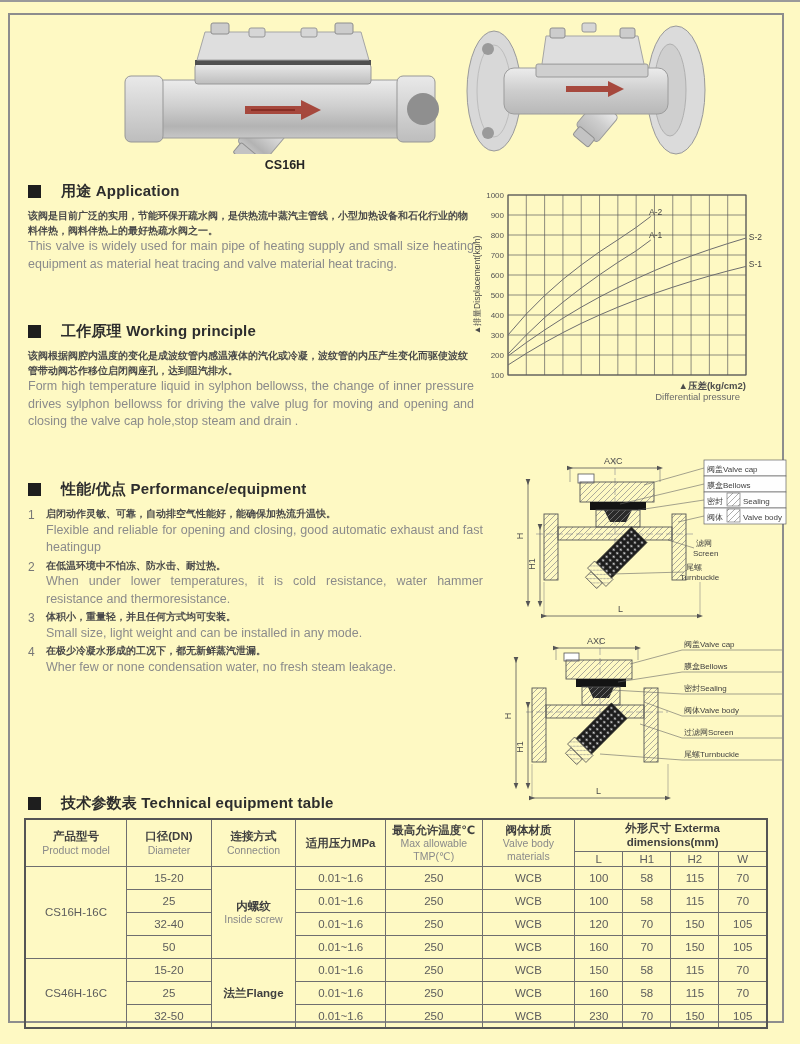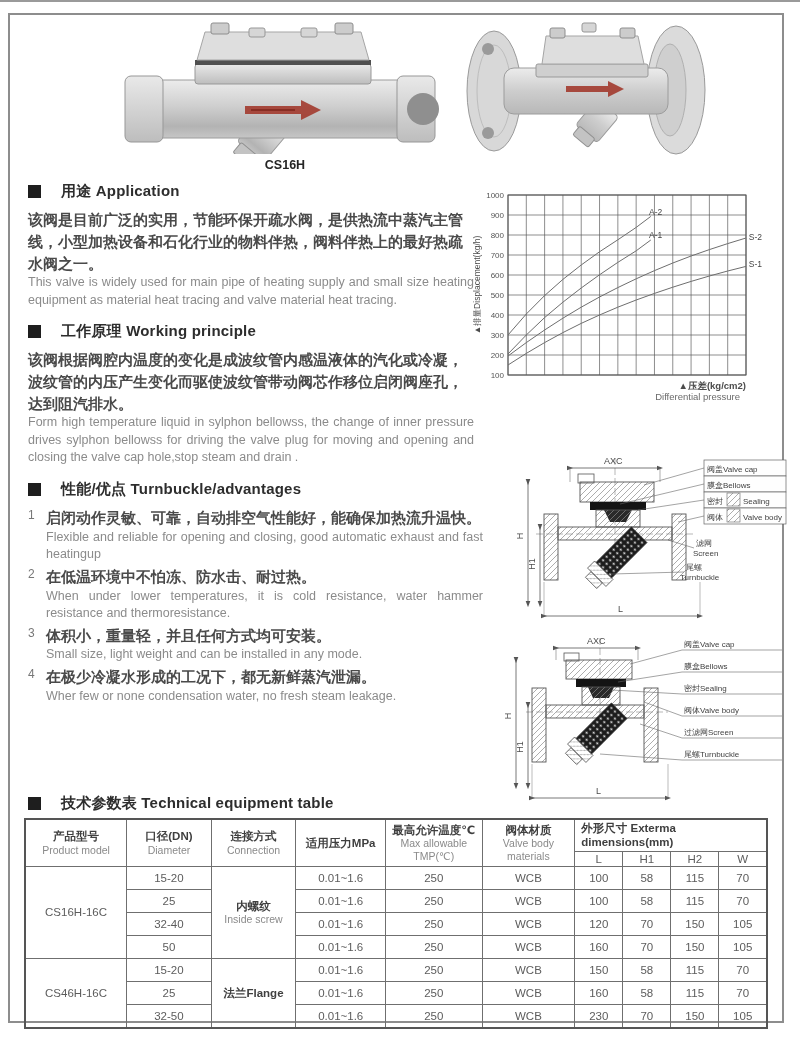--- a/index.html
+++ b/index.html
@@ -1,28 +1,28 @@
 <!DOCTYPE html>
 <html><head>
 <meta charset="utf-8">
 <style>
   html,body{margin:0;padding:0;background:#e9e9e9;}
-  .screen{position:relative;width:800px;height:1044px;background:#ffffff;margin:0 auto;overflow:hidden;
+  .screen{position:relative;width:800px;height:1044px;background:#fef9c3;margin:0 auto;overflow:hidden;
           font-family:"Liberation Sans","DejaVu Sans",sans-serif;}
   .top-line{position:absolute;left:0;top:0;width:800px;height:2px;background:#9a9a9a;}
   .page-border{position:absolute;left:8px;top:13px;width:776px;height:1010px;border:2px solid #8d8d8d;box-sizing:border-box;pointer-events:none;}
 
   .photo{position:absolute;}
   .caption{position:absolute;left:0;right:0;bottom:0;text-align:center;font-weight:bold;font-size:12.5px;color:#252525;}
 
   .section{position:absolute;}
   .sec-head{display:flex;align-items:center;gap:20px;margin-bottom:8px;}
   .sq{width:13px;height:13px;background:#1e1e1e;flex:0 0 auto;}
   .sec-title{font-size:15px;font-weight:bold;color:#2d2d2d;letter-spacing:.2px;}
-  .zh{font-size:15px;font-weight:bold;color:#4a4a4a;line-height:1.45;}
+  .zh{font-size:10px;font-weight:bold;color:#4a4a4a;line-height:1.45;}
   .en{font-size:12.5px;color:#8b8b8b;line-height:1.4;text-align:justify;}
 
   .perf-item{display:flex;gap:6px;margin-bottom:2px;}
   .perf-num{font-size:12px;color:#777;width:12px;flex:0 0 auto;padding-top:1px;}
 
   .chart-box{position:absolute;left:468px;top:186px;width:318px;height:216px;}
   .diag{position:absolute;width:296px;height:180px;}
 
   table.params{position:absolute;left:24px;top:818px;width:744px;border-collapse:collapse;table-layout:fixed;
                font-size:11.5px;color:#5c5c5c;}
@@ -184,21 +184,21 @@
       <div class="sq"></div>
       <div class="sec-title">工作原理 Working principle</div>
     </div>
     <div class="zh">该阀根据阀腔内温度的变化是成波纹管内感温液体的汽化或冷凝，波纹管的内压产生变化而驱使波纹管带动阀芯作移位启闭阀座孔，达到阻汽排水。</div>
     <div class="en">Form high temperature liquid in sylphon bellowss, the change of inner pressure drives sylphon bellowss for driving the valve  plug for moving and opening and closing the valve cap hole,stop steam and drain .</div>
   </div>
 
   <div class="section" style="left:28px;top:480px;width:455px;">
     <div class="sec-head">
       <div class="sq"></div>
-      <div class="sec-title">性能/优点 Turnbuckle/advantages</div>
+      <div class="sec-title">性能/优点 Performance/equipment</div>
     </div>
     <div class="perf-item">
       <div class="perf-num">1</div>
       <div>
         <div class="zh">启闭动作灵敏、可靠，自动排空气性能好，能确保加热流升温快。</div>
         <div class="en">Flexible and reliable for opening and closing, good automatic exhaust and fast heatingup</div>
       </div>
     </div>
     <div class="perf-item">
       <div class="perf-num">2</div>
@@ -412,21 +412,21 @@
       <th rowspan="2">
         <span class="h-zh">最高允许温度℃</span>
             <span class="h-en">Max allowable</span>
             <span class="h-en">TMP(℃)</span>
       </th>
       <th rowspan="2">
         <span class="h-zh">阀体材质</span>
             <span class="h-en">Valve body</span>
             <span class="h-en">materials</span>
       </th>
-      <th colspan="4" style="text-align:left;padding-left:6px;">
+      <th colspan="4" style="text-align:center;padding-left:6px;">
         <span class="h-zh" style="display:inline">外形尺寸 Exterma dimensions(mm)</span>
       </th>
     </tr>
     <tr>
       <th>L</th>
       <th>H1</th>
       <th>H2</th>
       <th>W</th>
     </tr>
 

